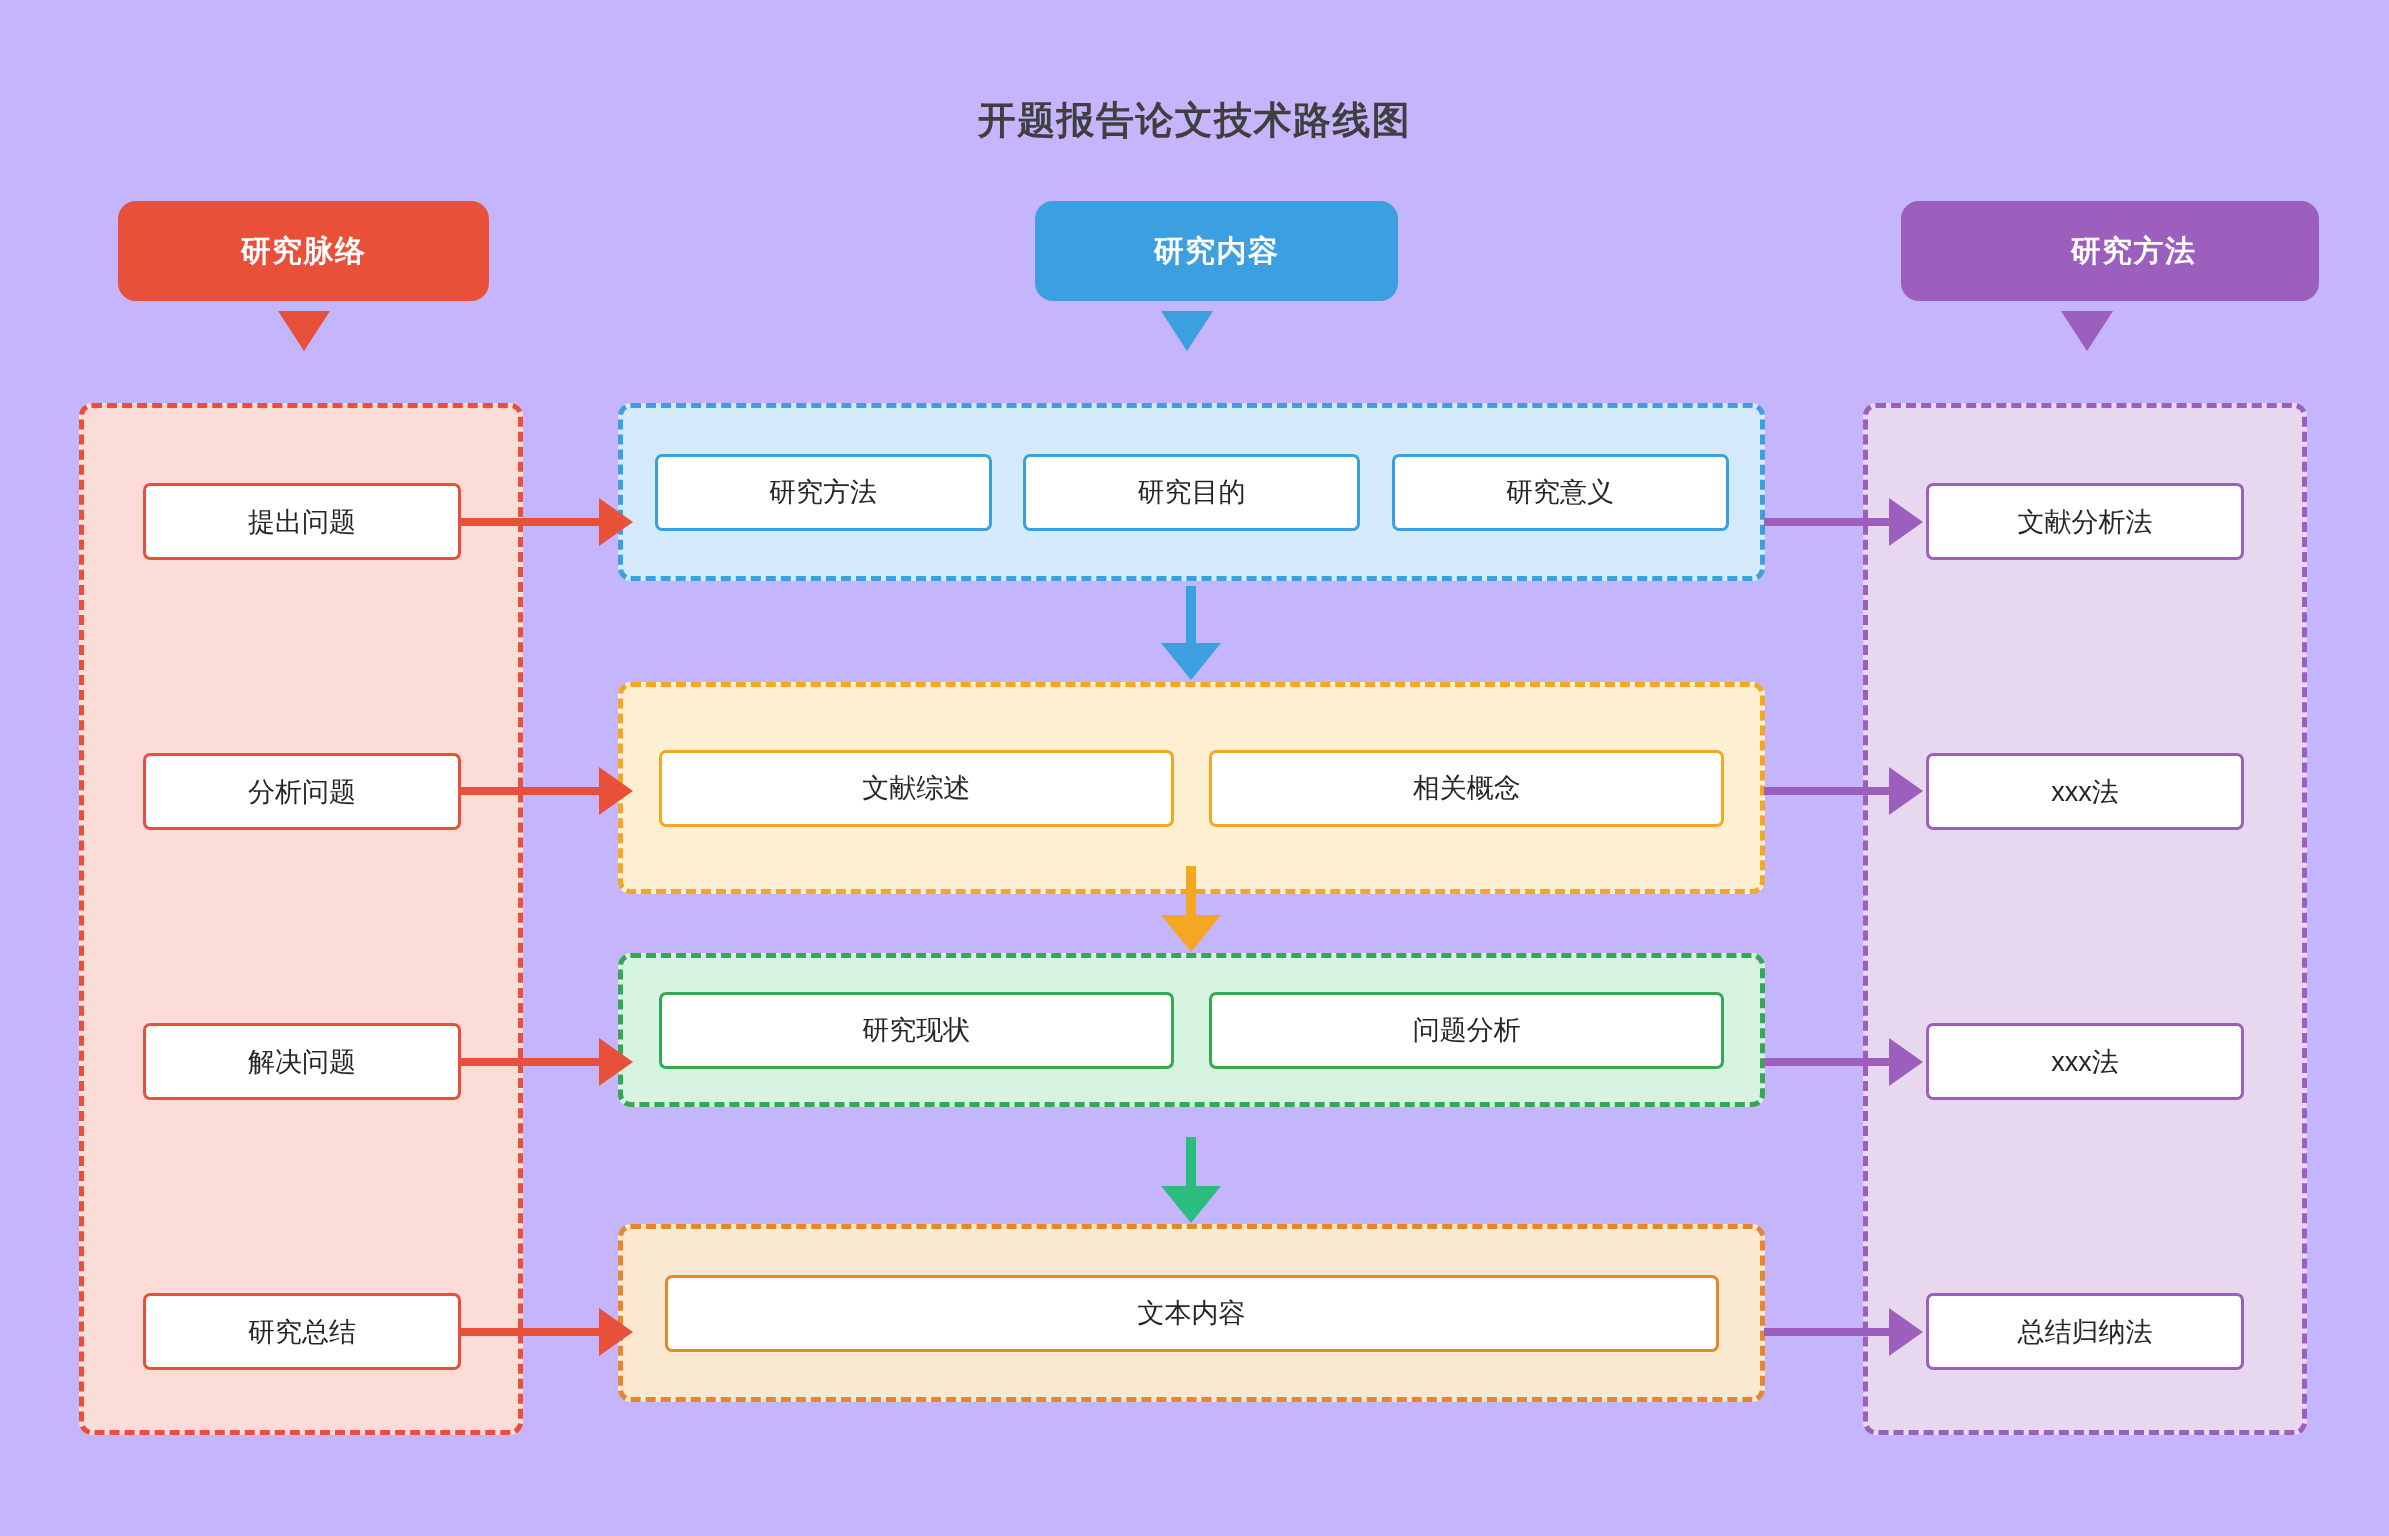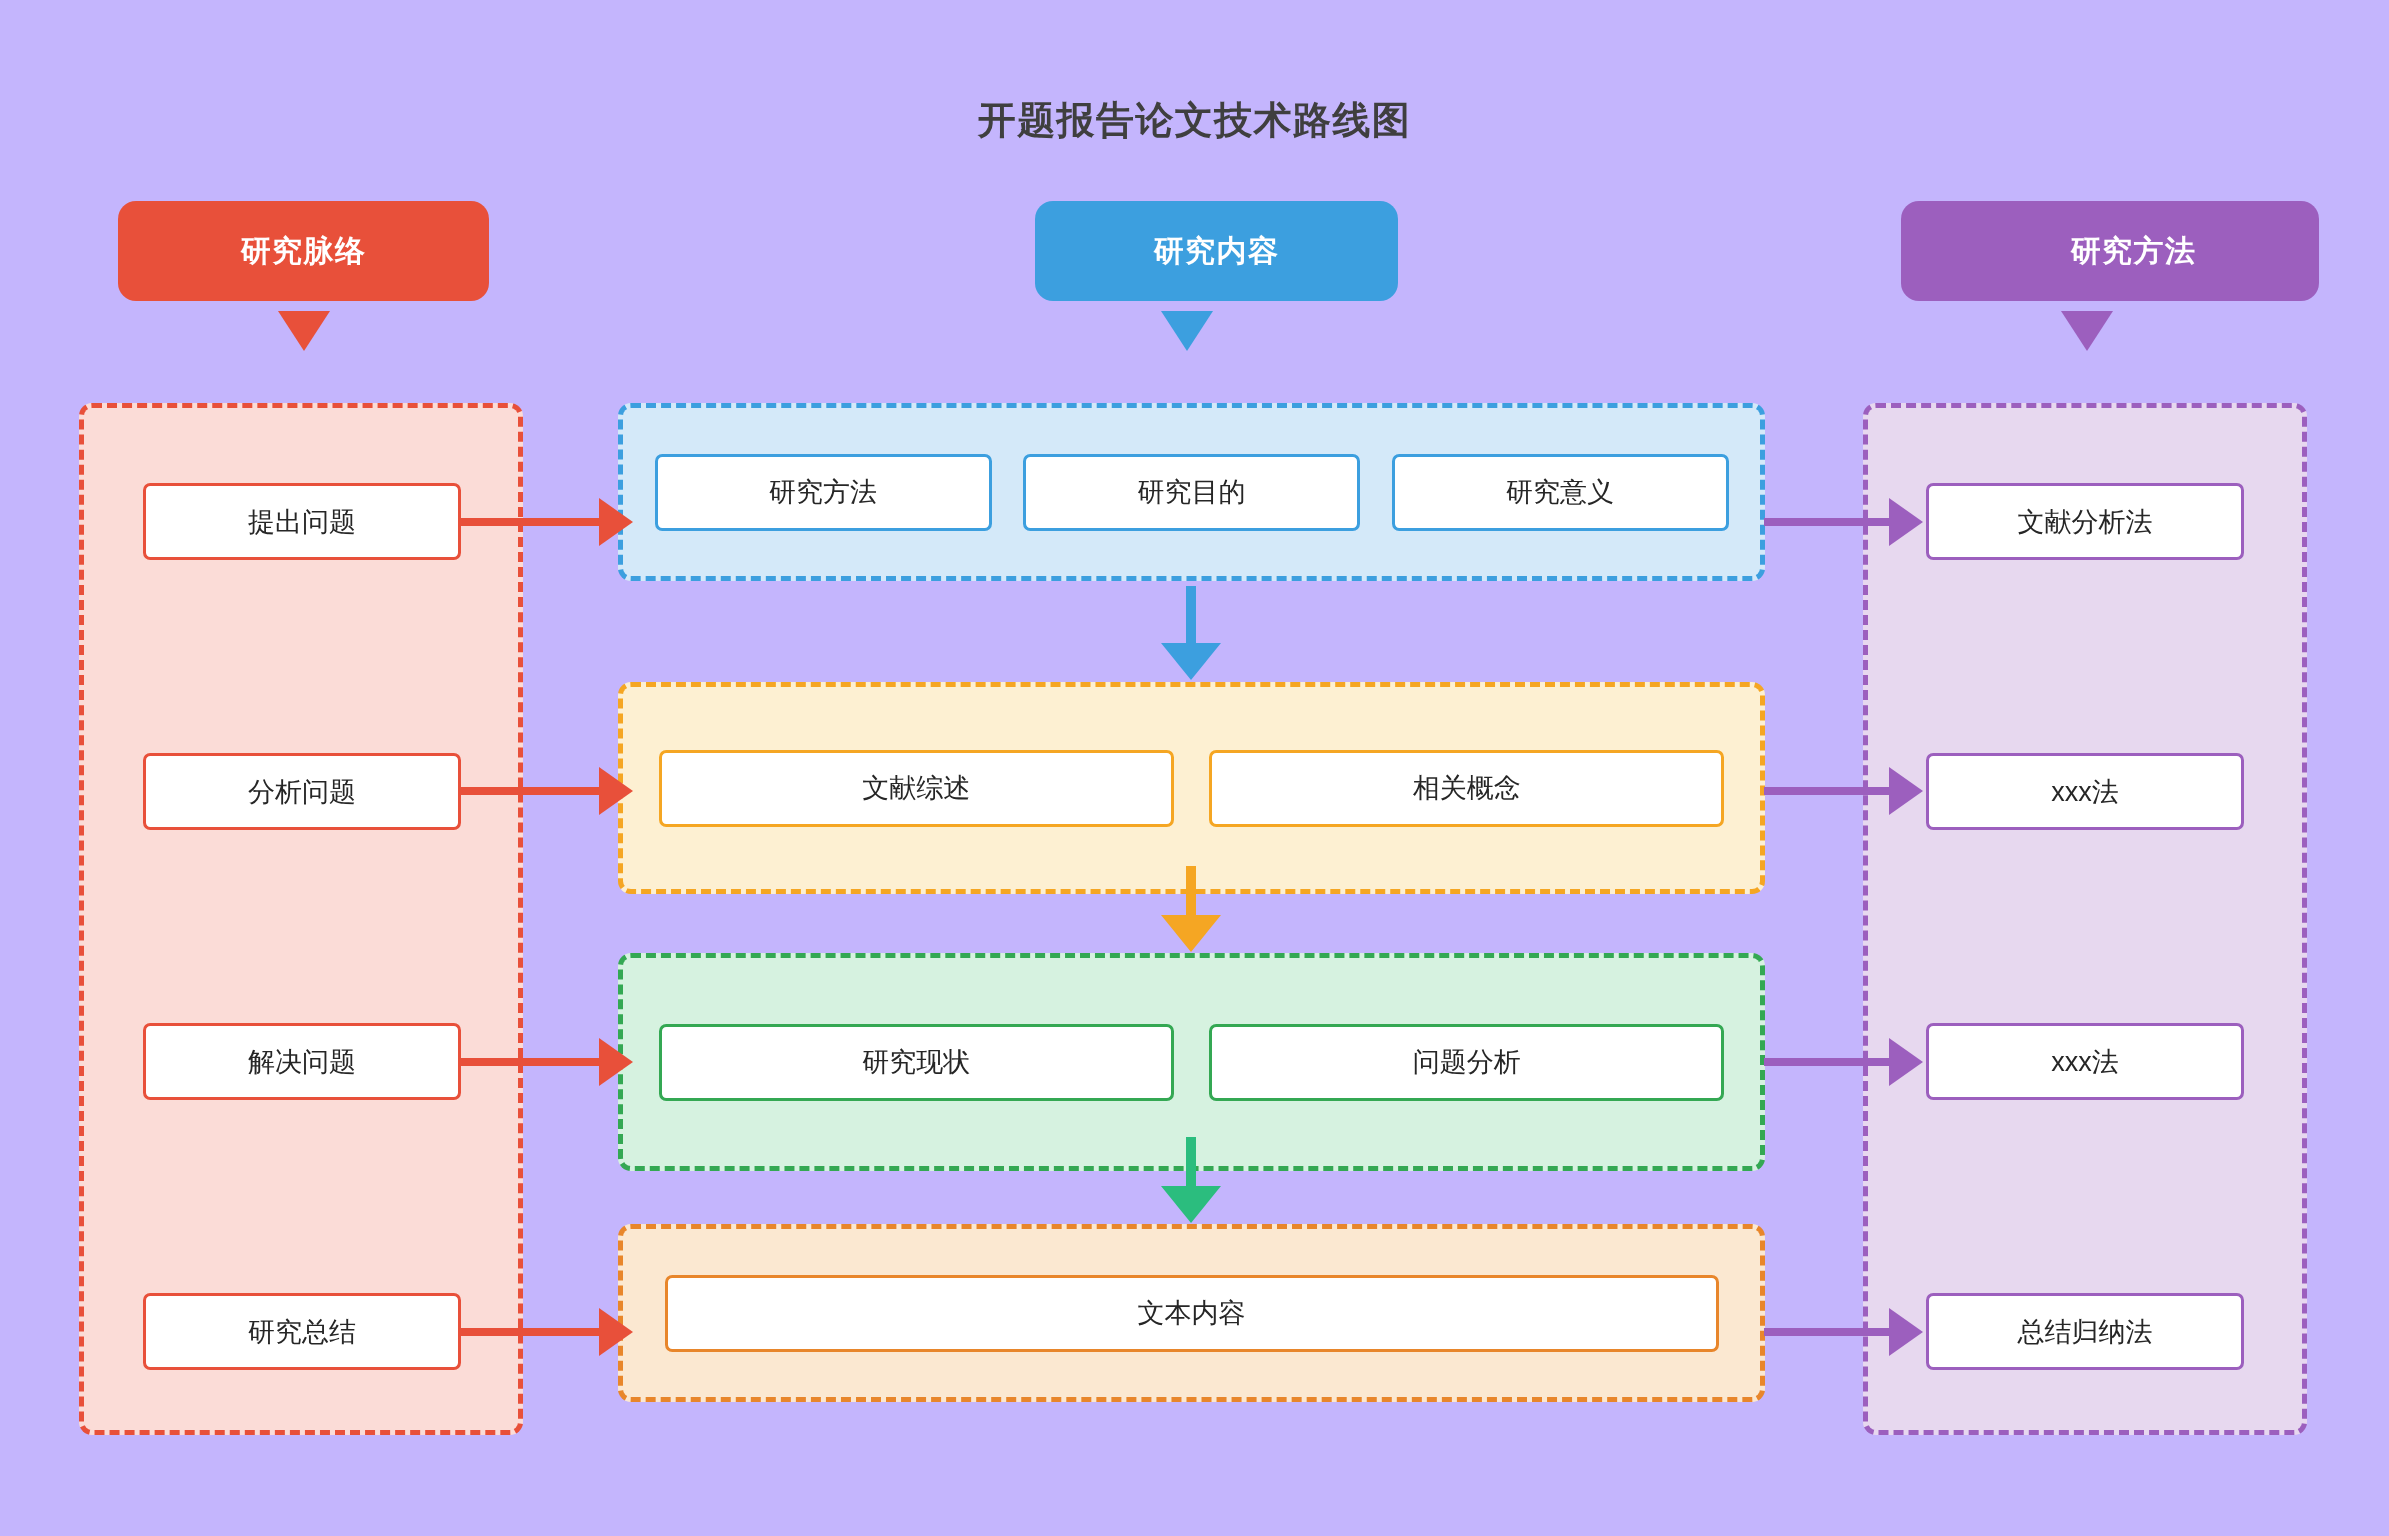--- a/index.html
+++ b/index.html
@@ -81,21 +81,21 @@
     border-width: 5px;
     border-radius: 13px;
     display: flex;
     align-items: center;
     justify-content: space-evenly;
     left: 618px;
     width: 1147px;
   }
   #panel-blue   { top: 403px;  height: 178px; border-color: #3c9fdf; background: #d4e9f9; }
   #panel-yellow { top: 682px;  height: 212px; border-color: #f5a623; background: #fdf0d2; }
-  #panel-green  { top: 953px; height: 218px; border-color: #34a853; background: #d6f2e0; }
+  #panel-green  { top: 953px; height: 154px; border-color: #34a853; background: #d6f2e0; }
   #panel-orange { top: 1224px; height: 178px; border-color: #e8862b; background: #fbe8d1; }
 
   
   .leaf {
     box-sizing: border-box;
     background: #ffffff;
     border-width: 3.6px;
     border-style: solid;
     border-radius: 7.2px;
     display: flex;

